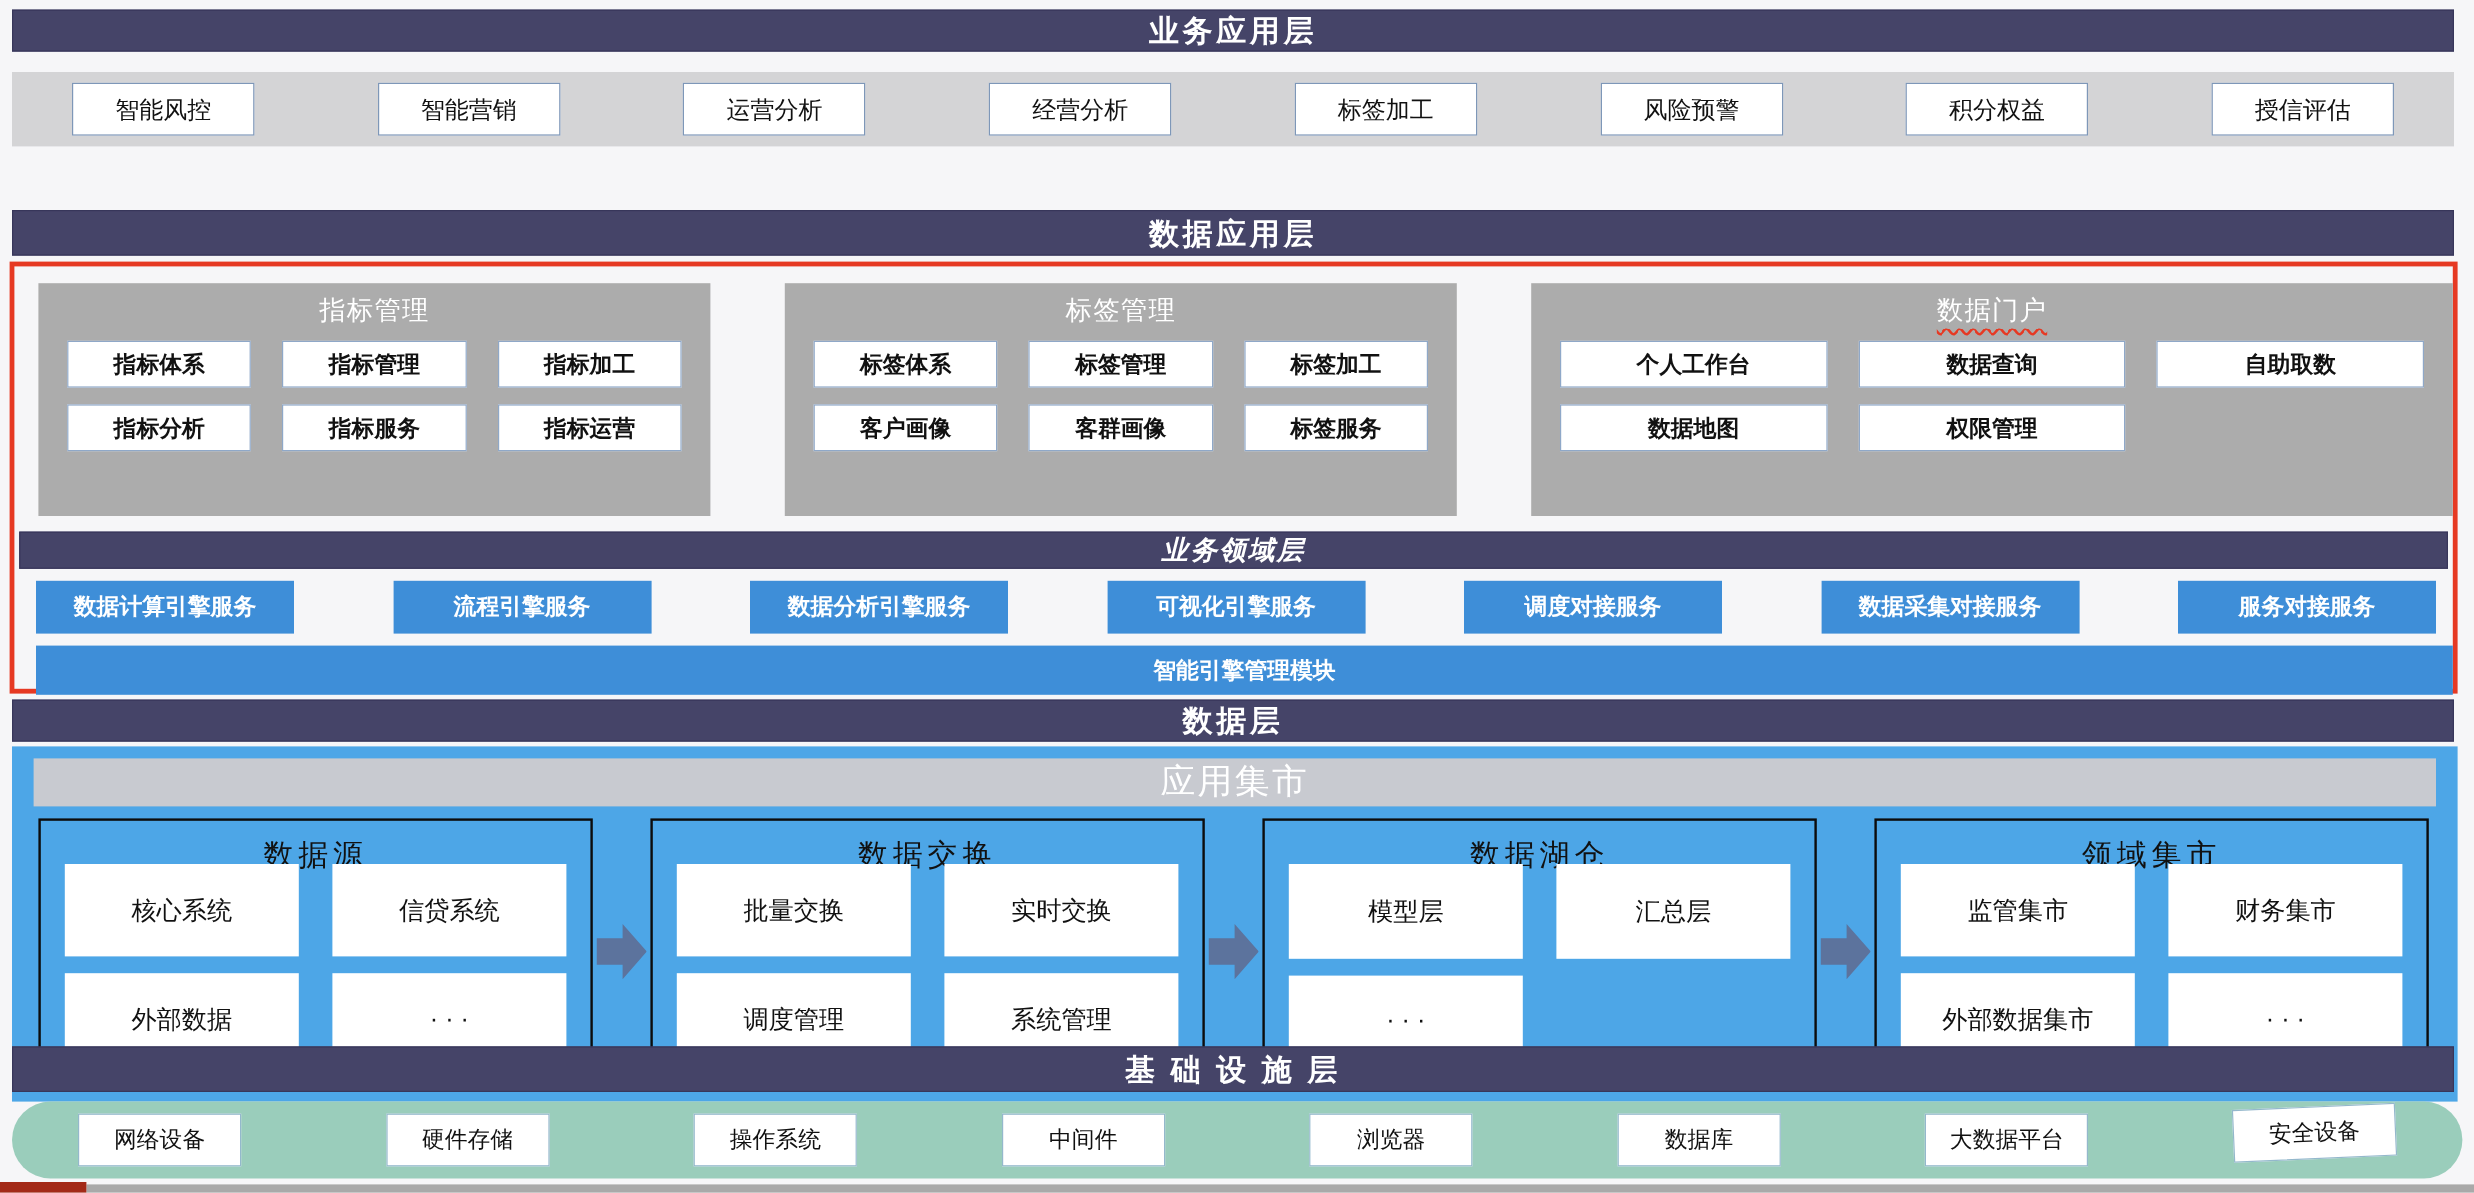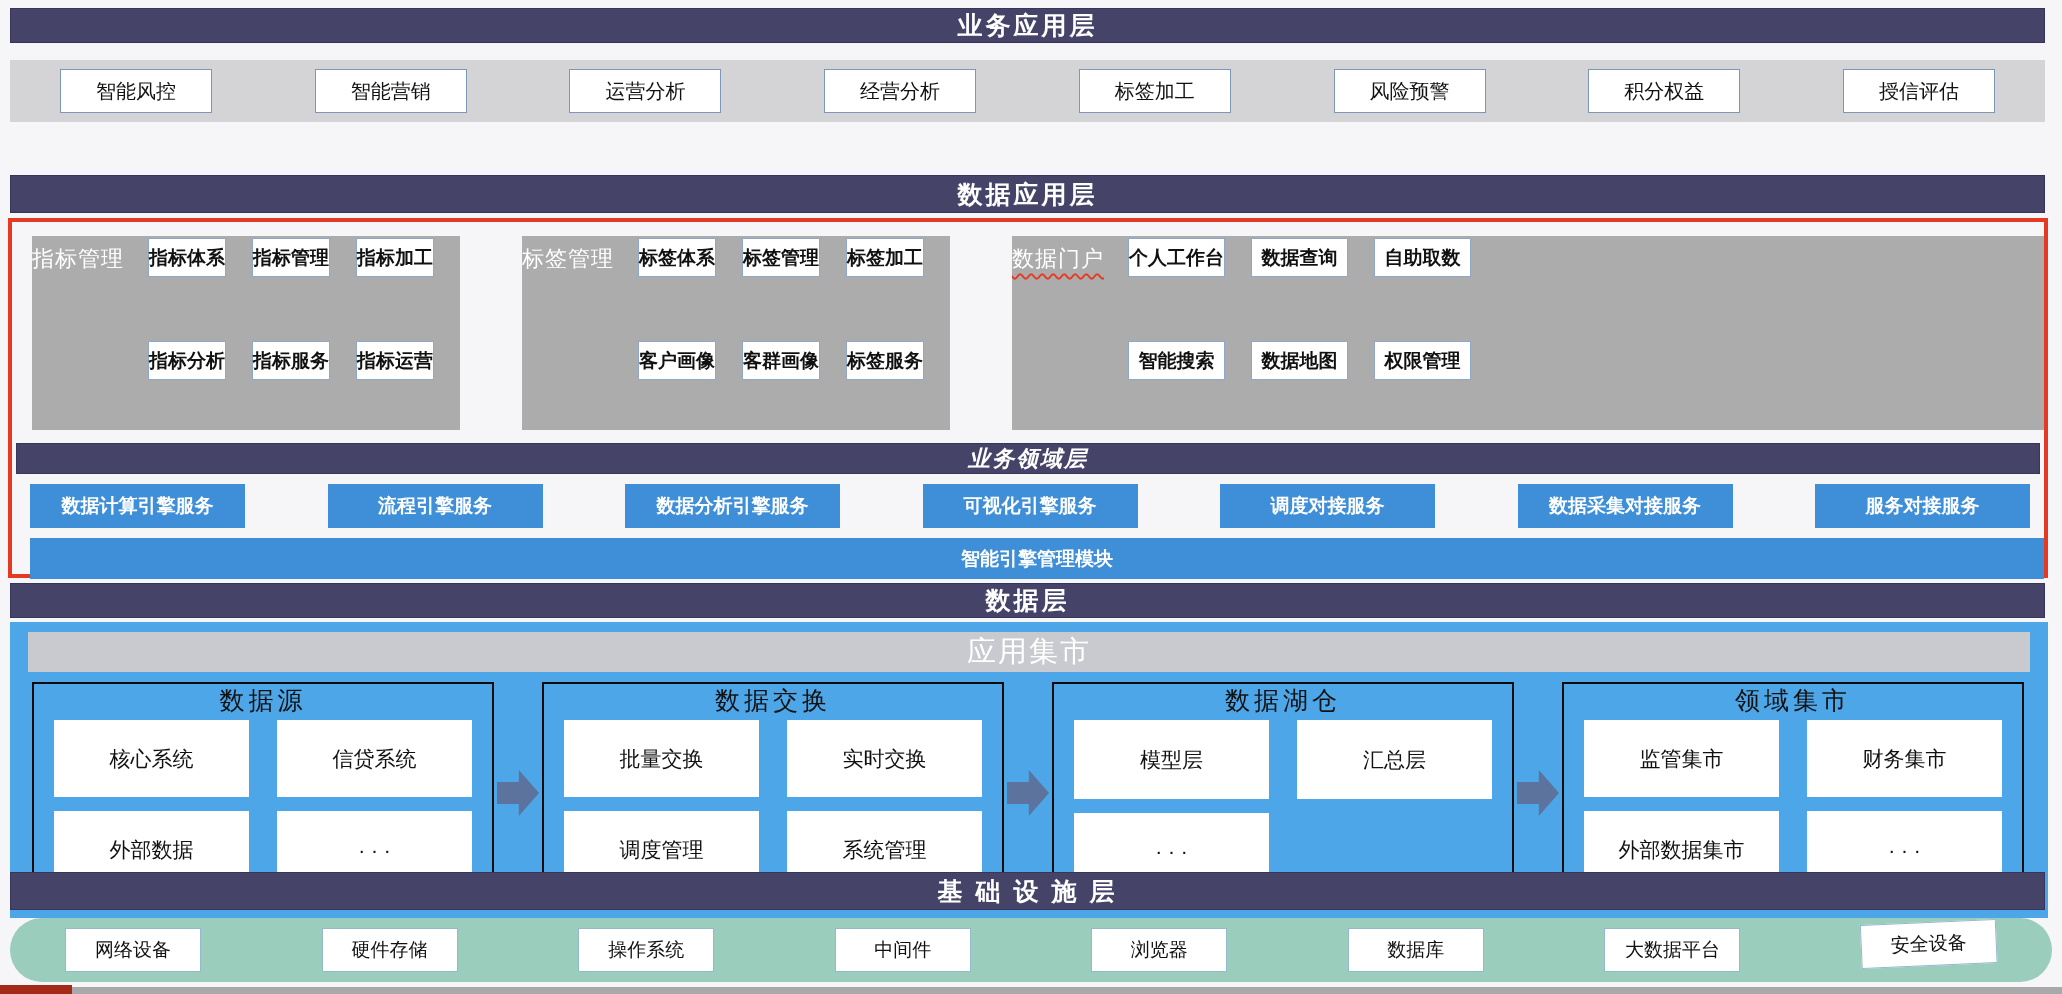--- a/index.html
+++ b/index.html
@@ -27,21 +27,21 @@
   }
   .app-box{
     min-width:152px;height:44px;background:#fff;border:1px solid var(--boxborder);
     display:flex;align-items:center;justify-content:center;font-size:20px;padding:0 10px;box-sizing:border-box;
   }
   
   #red-zone{
     left:8px;right:14px;top:218px;height:360px;border:4px solid var(--red);box-sizing:border-box;
   }
   #panels-row{position:absolute;top:14px;left:20px;right:0;height:194px;display:flex;}
-  .panel{background:var(--panel);width:428px;margin-right:62px;display:flex;flex-direction:row;box-sizing:border-box;}
+  .panel{background:var(--panel);width:560px;margin-right:62px;display:flex;flex-direction:column;box-sizing:border-box;}
   .panel:last-child{flex:1;margin-right:0;}
   .panel-title{height:46px;display:flex;align-items:center;justify-content:center;
     color:#fff;font-size:22px;letter-spacing:1px;}
   .panel-title.wavy{text-decoration:underline wavy var(--red);text-decoration-thickness:2px;text-underline-offset:7px;}
   .panel-grid{display:grid;grid-template-columns:repeat(3,1fr);gap:14px 26px;padding:2px 24px 0;box-sizing:border-box;font-weight:bold;}
   .panel-cell{background:#fff;border:1px solid #8FA8C8;height:37px;display:flex;align-items:center;justify-content:center;font-size:19px;}
   #domain-header{position:absolute;top:221px;left:4px;right:4px;height:29px;background:var(--hdr);
     border:1px solid var(--hdr-border);color:#fff;font-weight:bold;font-size:22px;letter-spacing:2px;
     display:flex;align-items:center;justify-content:center;font-style:italic;}
   #services-row{position:absolute;top:262px;left:18px;right:14px;display:flex;justify-content:space-between;}
@@ -50,21 +50,21 @@
   #engine-bar{position:absolute;top:316px;left:18px;right:0;height:41px;background:var(--blue);
     color:#fff;font-weight:bold;font-size:19px;display:flex;align-items:center;justify-content:center;}
   
   #blue-zone{left:10px;right:14px;top:622px;height:296px;background:var(--skyblue);}
   #mart-bar{position:absolute;top:10px;left:18px;right:18px;height:40px;background:var(--martgray);
     color:#fff;font-size:29px;font-family:"Liberation Serif",serif;letter-spacing:2px;
     display:flex;align-items:center;justify-content:center;}
   #groups-row{position:absolute;top:60px;left:22px;right:24px;bottom:14px;display:flex;align-items:stretch;}
   .group{flex:1;border:2px solid #0c0c0c;display:flex;flex-direction:column;box-sizing:border-box;}
   .group-title{font-family:"Liberation Serif",serif;font-size:25px;letter-spacing:4px;
-    text-align:center;height:34px;padding-top:0;box-sizing:border-box;}
+    text-align:center;height:34px;padding-top:12px;box-sizing:border-box;}
   .group-grid{flex:1;display:grid;grid-template-columns:1fr 1fr;gap:14px 28px;padding:2px 20px 14px;box-sizing:border-box;}
   .group-cell{background:#fff;display:flex;align-items:center;justify-content:center;font-size:21px;}
   .flow-arrow{width:42px;height:46px;align-self:center;margin:0 3px;background:var(--arrow);flex:none;
     clip-path:polygon(0 26%,52% 26%,52% 0,100% 50%,52% 100%,52% 74%,0 74%);}
   
   #green-band{left:10px;right:10px;top:918px;height:64px;background:var(--green);
     display:flex;align-items:center;justify-content:space-between;padding:0 55px;box-sizing:border-box;border-radius:32px;}
   .infra-box{width:134px;height:42px;background:#fff;border:1px solid #94B8CC;
     display:flex;align-items:center;justify-content:center;font-size:19px;}
   .infra-box:last-child{transform:rotate(-2.5deg) translateY(-6px);}
@@ -113,21 +113,20 @@
           <div class="panel-cell">客群画像</div>
           <div class="panel-cell">标签服务</div>
         </div>
       </div>
       <div class="panel">
         <div class="panel-title wavy">数据门户</div>
         <div class="panel-grid">
           <div class="panel-cell">个人工作台</div>
           <div class="panel-cell">数据查询</div>
           <div class="panel-cell">自助取数</div>
-          <div class="panel-cell">智能搜索</div>
           <div class="panel-cell">数据地图</div>
           <div class="panel-cell">权限管理</div>
         </div>
       </div>
     </div>
 
   <div id="domain-header">业务领域层</div>
 
   <div id="services-row">
       <div class="service-btn">数据计算引擎服务</div>

